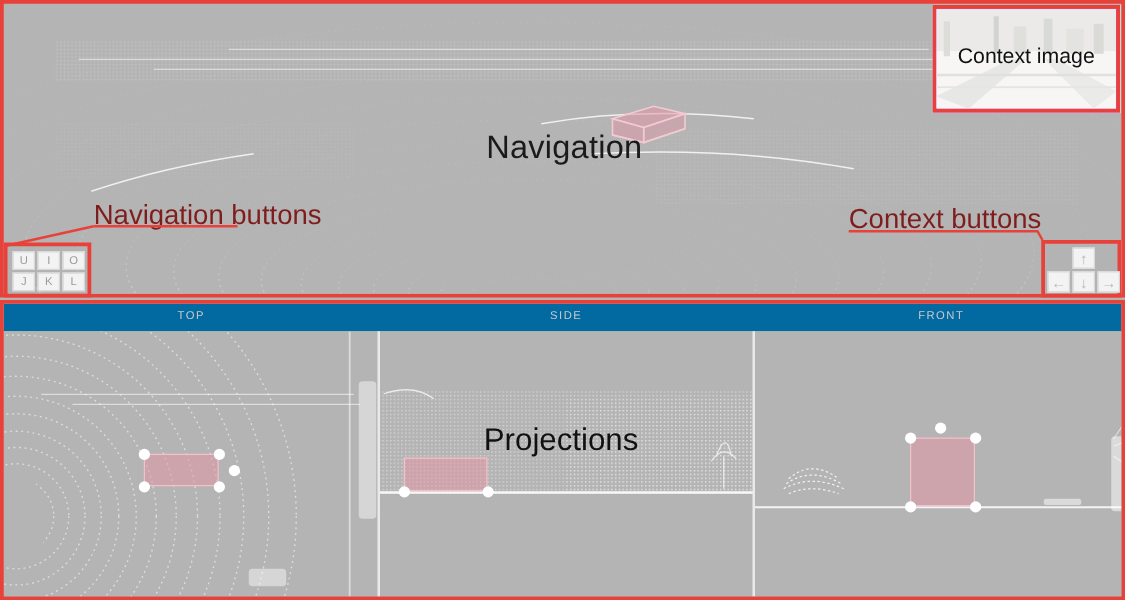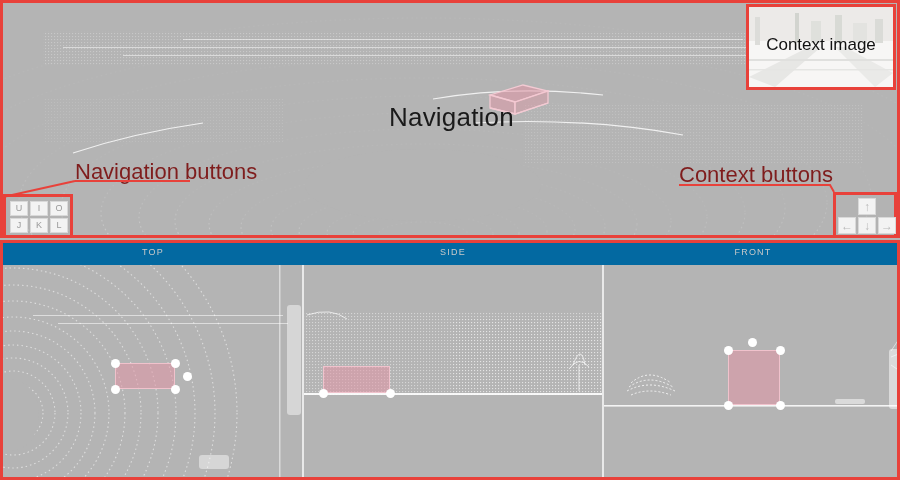--- a/index.html
+++ b/index.html
@@ -260,14 +260,15 @@
       <div class="handle" style="left:173px;top:81px;"></div>
       <div class="handle" style="left:121px;top:136px;"></div>
       <div class="handle" style="left:173px;top:136px;"></div>
       <div class="handle" style="left:145px;top:73px;"></div>
     </div>
 
     <div class="vdiv" style="left:299px;"></div>
     <div class="vdiv" style="left:599px;"></div>
   </div>
 
+  <div id="proj-label">Projections</div>
 
 </div>
 
 </body></html>

